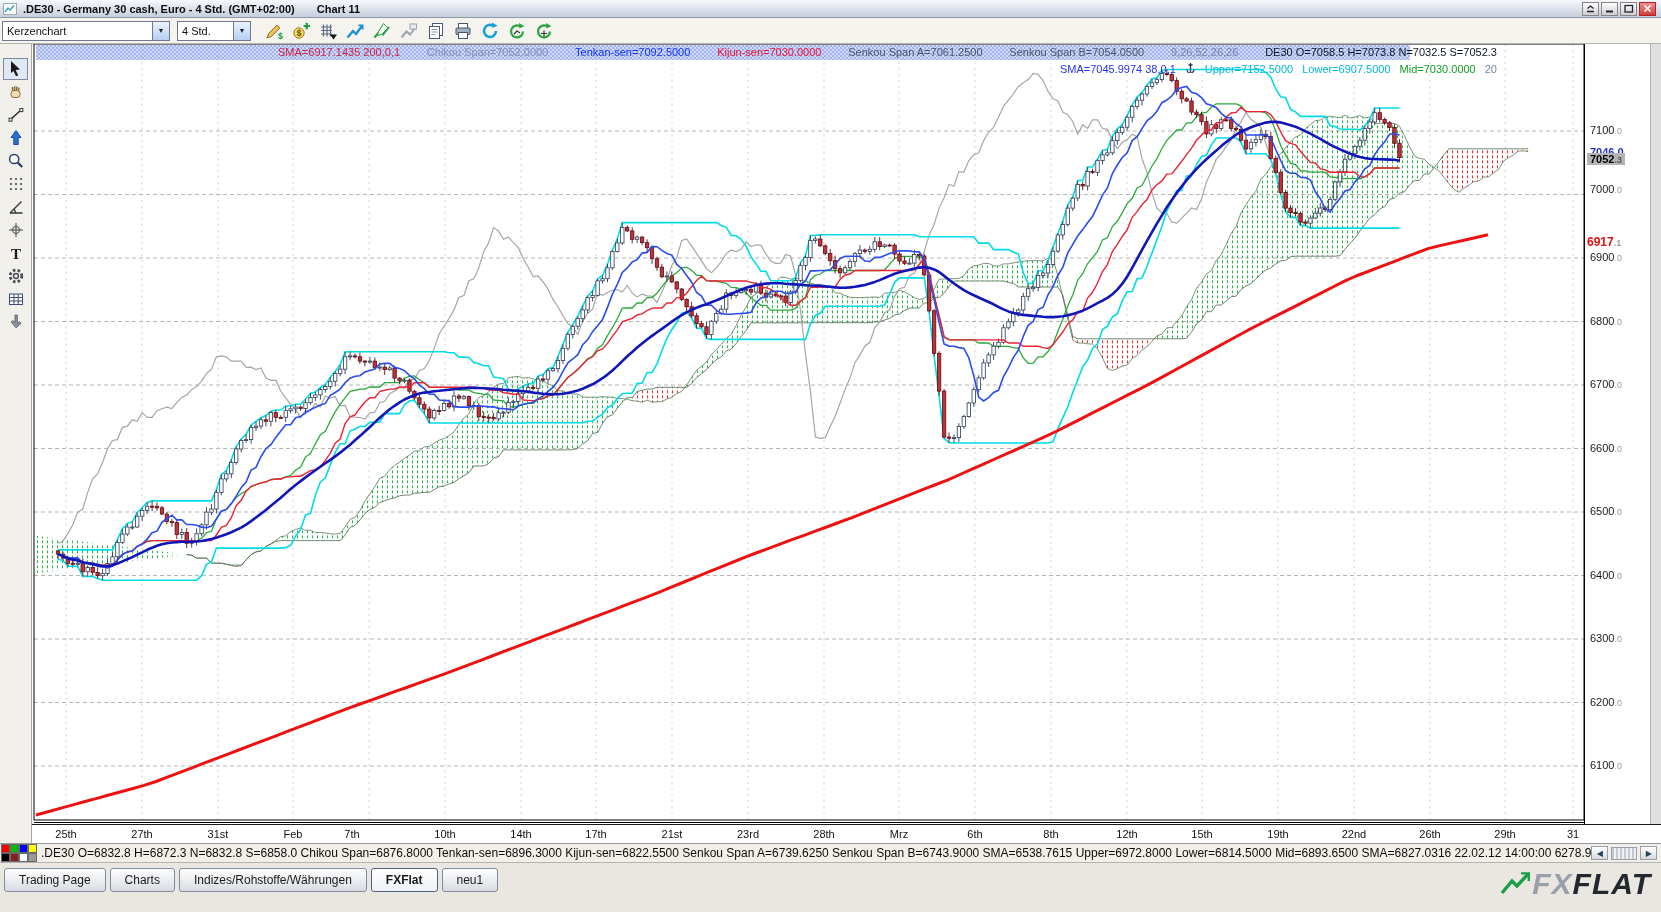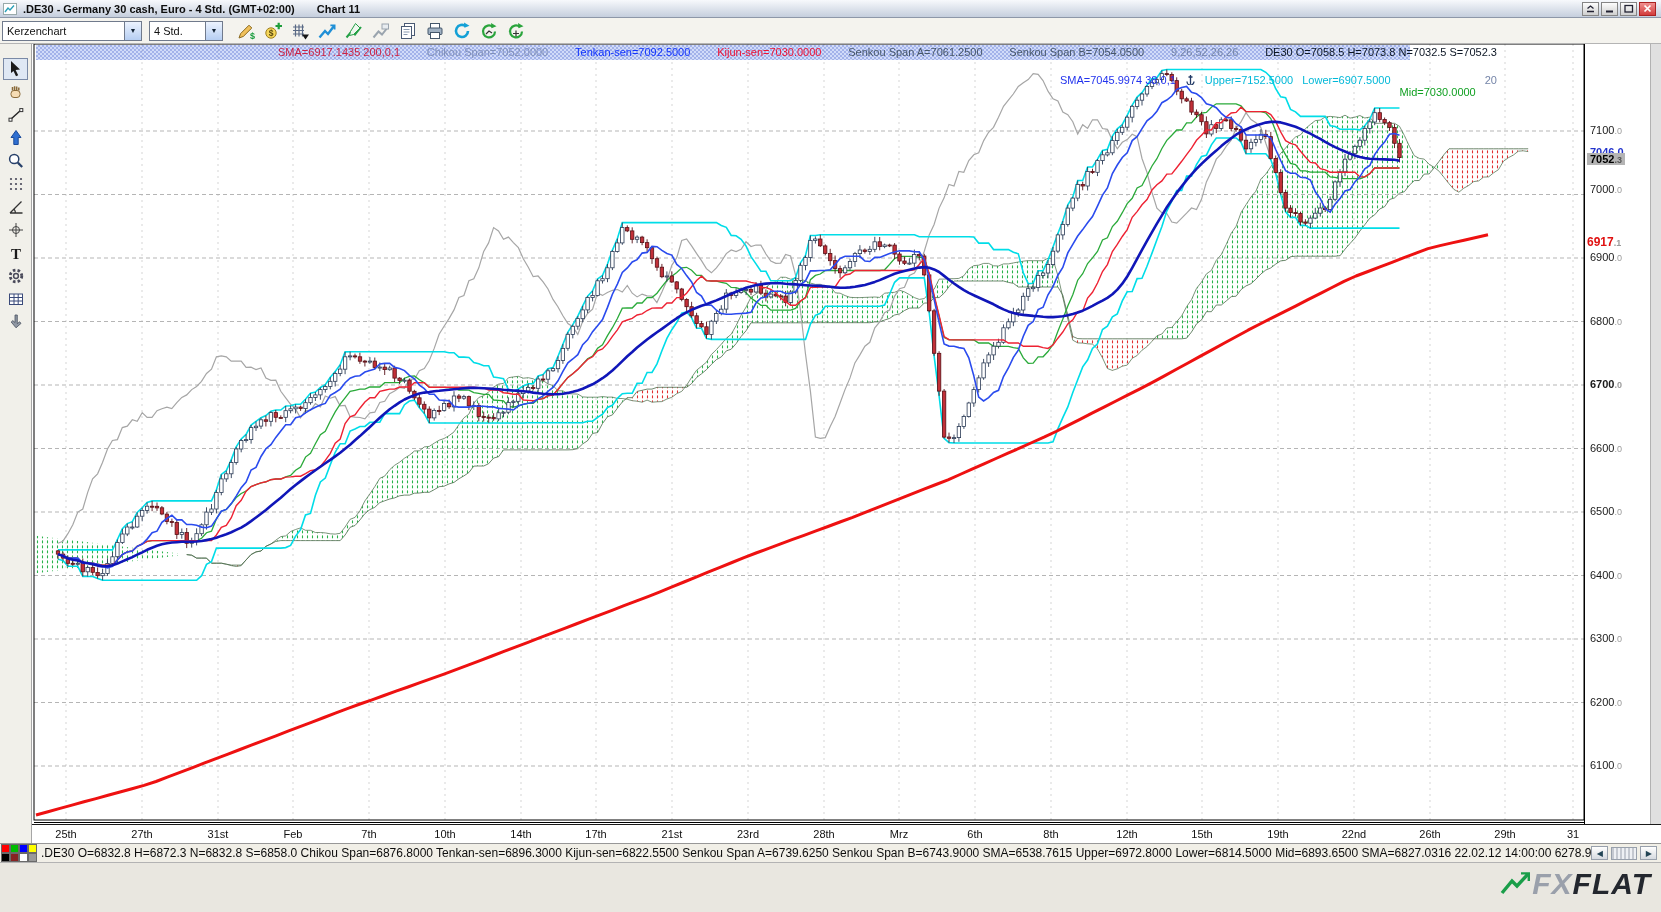--- a/index.html
+++ b/index.html
@@ -12,21 +12,21 @@
 .title-text{font-size:11px;font-weight:bold;color:#0d0d0d;white-space:nowrap}
 .chart-label{font-size:11px;font-weight:bold;color:#0d0d0d;margin-left:16px}
 .win-btns{margin-left:auto;display:flex;gap:2px;padding-right:2px}
 .wbtn{width:17px;height:14px;background:linear-gradient(#fdfdfd,#cfcfcf);border:1px solid #858585;display:flex;align-items:center;justify-content:center}
 .wbtn.close{background:linear-gradient(#f09090,#d23c3c);border-color:#a22}
 
 .toolbar{position:absolute;left:0;top:18px;width:1661px;height:26px;background:#f4f3ee;border-bottom:1px solid #b4b4b4;display:flex;align-items:center;padding:0 2px;z-index:40}
 .combo{height:20px;background:#fff;border:1px solid #707a8c;display:flex;align-items:center;font-size:11px;color:#111}
 .combo .cv{flex:1;padding-left:4px;white-space:nowrap;overflow:hidden}
 .combo .cbtn{width:17px;height:18px;background:linear-gradient(#ecf3fe,#b6cef2);border-left:1px solid #707a8c;display:flex;align-items:center;justify-content:center;font-size:7px;color:#123}
-.combo1{width:140px;margin-right:7px}
+.combo1{width:168px;margin-right:7px}
 .combo2{width:74px;margin-right:10px}
 .tbtn{width:25px;height:22px;display:flex;align-items:center;justify-content:center;margin-right:2px}
 
 .ltb{position:absolute;left:0;top:44px;width:32px;height:799px;background:#f1f0ea;border-right:1px solid #a6a6a6;z-index:25}
 .ltool{position:absolute;left:3px;width:25px;height:22px;display:flex;align-items:center;justify-content:center}
 .ltool.selected{border:1px solid #7a8aa6;background:#dfe8f4}
 
 .hatch{position:absolute;left:36px;top:45px;width:1374px;height:15px;z-index:6;background-image:conic-gradient(rgba(78,108,214,.52) 25%,rgba(140,166,240,.40) 0 50%,rgba(78,108,214,.52) 0 75%,rgba(140,166,240,.40) 0);background-size:4px 4px}
 .ovr1{position:absolute;left:278px;top:46px;width:1219px;display:flex;justify-content:space-between;font-size:11px;white-space:nowrap;z-index:7}
 .ovr2{position:absolute;left:1007px;top:62px;width:490px;display:flex;justify-content:flex-end;align-items:center;gap:9px;font-size:11px;white-space:nowrap;z-index:7}
@@ -691,48 +691,48 @@
       <span style="color: rgb(116, 132, 168);">9,26,52,26,26</span>
       <span style="color: rgb(12, 22, 36);">DE30 O=7058.5 H=7073.8 N=7032.5 S=7052.3</span>
     </div>
   <div class="ovr2">
       <span style="color: rgb(34, 51, 238);">SMA=7045.9974  38,0,1</span>
       <span><svg width="11" height="11" viewBox="0 0 11 11">
           <path d="M5.5,1 V10 M2,7.5 a3.5,3.5 0 0 0 7,0 M3.5,3 h4" fill="none" stroke="#223a66" stroke-width="1.3"></path>
         </svg></span>
       <span style="color: rgb(0, 184, 216);">Upper=7152.5000</span>
       <span style="color: rgb(0, 184, 216);">Lower=6907.5000</span>
-      <span style="color: rgb(17, 160, 34); margin-top: 24px;">Mid=7030.0000</span>
+      <span style="color: rgb(17, 160, 34);">Mid=7030.0000</span>
       <span style="color: rgb(116, 132, 168); text-align: center;">20</span>
     </div>
 
   <div class="yaxis">
     <div class="bluebadge" style="top: 102.48px;">7046.0</div>
     <div class="badge" style="top: 109.289px; text-align: center;"><span>7052</span><span class="yd">.3</span></div>
     <div class="smabadge" style="top: 190.76px;"><span>6917</span><span class="yd">.1</span></div>
   <div class="ytick" style="top: 80px;"><span>7100</span><span class="yd">.0</span></div>
       <div class="ytick" style="top: 139px;"><span>7000</span><span class="yd">.0</span></div>
       <div class="ytick" style="top: 207px;"><span>6900</span><span class="yd">.0</span></div>
       <div class="ytick" style="top: 270.5px;"><span>6800</span><span class="yd">.0</span></div>
-      <div class="ytick" style="top: 334px; font-weight: bold;"><span>6700</span><span class="yd">.0</span></div>
+      <div class="ytick" style="top: 334px;"><span>6700</span><span class="yd">.0</span></div>
       <div class="ytick" style="top: 397.5px;"><span>6600</span><span class="yd">.0</span></div>
       <div class="ytick" style="top: 461px;"><span>6500</span><span class="yd">.0</span></div>
       <div class="ytick" style="top: 524.5px;"><span>6400</span><span class="yd">.0</span></div>
       <div class="ytick" style="top: 588px;"><span>6300</span><span class="yd">.0</span></div>
       <div class="ytick" style="top: 651.5px;"><span>6200</span><span class="yd">.0</span></div>
       <div class="ytick" style="top: 715px;"><span>6100</span><span class="yd">.0</span></div>
     </div>
   <div class="vscroll"></div>
 
   <div class="xaxis">
       <div class="xtick" style="left: 44px;">25th</div>
       <div class="xtick" style="left: 120px;">27th</div>
       <div class="xtick" style="left: 196px;">31st</div>
       <div class="xtick" style="left: 271px;">Feb</div>
-      <div class="xtick" style="left: 347px; text-align: center;">7th</div>
+      <div class="xtick" style="left: 330px; text-align: center;">7th</div>
       <div class="xtick" style="left: 423px;">10th</div>
       <div class="xtick" style="left: 499px;">14th</div>
       <div class="xtick" style="left: 574px;">17th</div>
       <div class="xtick" style="left: 650px;">21st</div>
       <div class="xtick" style="left: 726px;">23rd</div>
       <div class="xtick" style="left: 802px;">28th</div>
       <div class="xtick" style="left: 877px;">Mrz</div>
       <div class="xtick" style="left: 953px;">6th</div>
       <div class="xtick" style="left: 1029px;">8th</div>
       <div class="xtick" style="left: 1105px;">12th</div>
@@ -977,20 +977,27 @@
         <span style="display: inline-flex; align-items: center;">
           <svg width="16" height="14" viewBox="0 0 16 14">
             <path d="M12.5,9 a4.5,4.5 0 1 1 -1.3,-3.5" fill="none" stroke="#333" stroke-width="1.4"></path>
             <path d="M8.3,2.2 l4.6,1.6 -3.6,2.8 Z" fill="#333"></path>
           </svg>
         </span>
       </span>
   </div>
 
   <div class="bottombar">
+    <div class="tab-bar" id="tabbar">
+        <div class="tab">Trading Page</div>
+        <div class="tab">Charts</div>
+        <div class="tab">Indizes/Rohstoffe/Währungen</div>
+        <div class="tab active">FXFlat</div>
+        <div class="tab">neu1</div>
+      </div>
     <div class="logo">
       <svg width="34" height="30" viewBox="0 0 34 30">
         <path d="M4,24 L14,12 19,17 30,5" fill="none" stroke="#1a9e49" stroke-width="3.4"></path>
         <path d="M23,4.4 H30.8 V12" fill="none" stroke="#1a9e49" stroke-width="2.4"></path>
       </svg>
       <span class="fx">FX</span>
         <span class="flat">FLAT</span>
     </div>
   </div>
 

